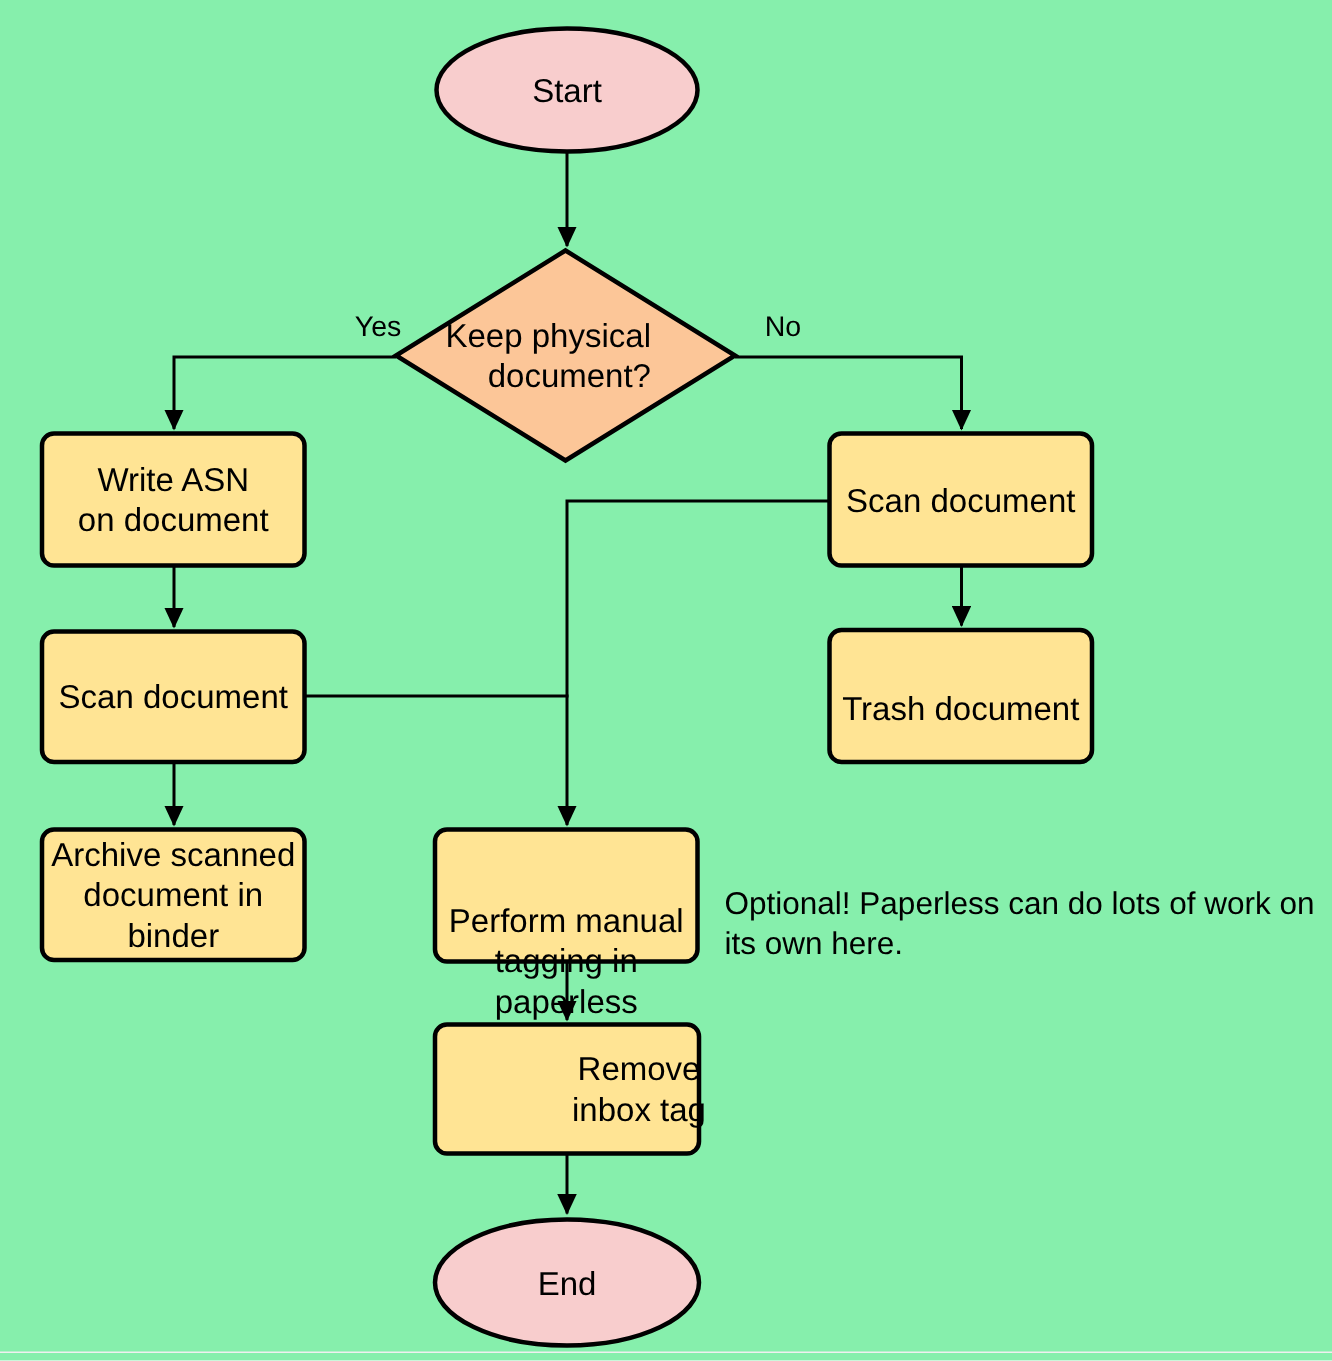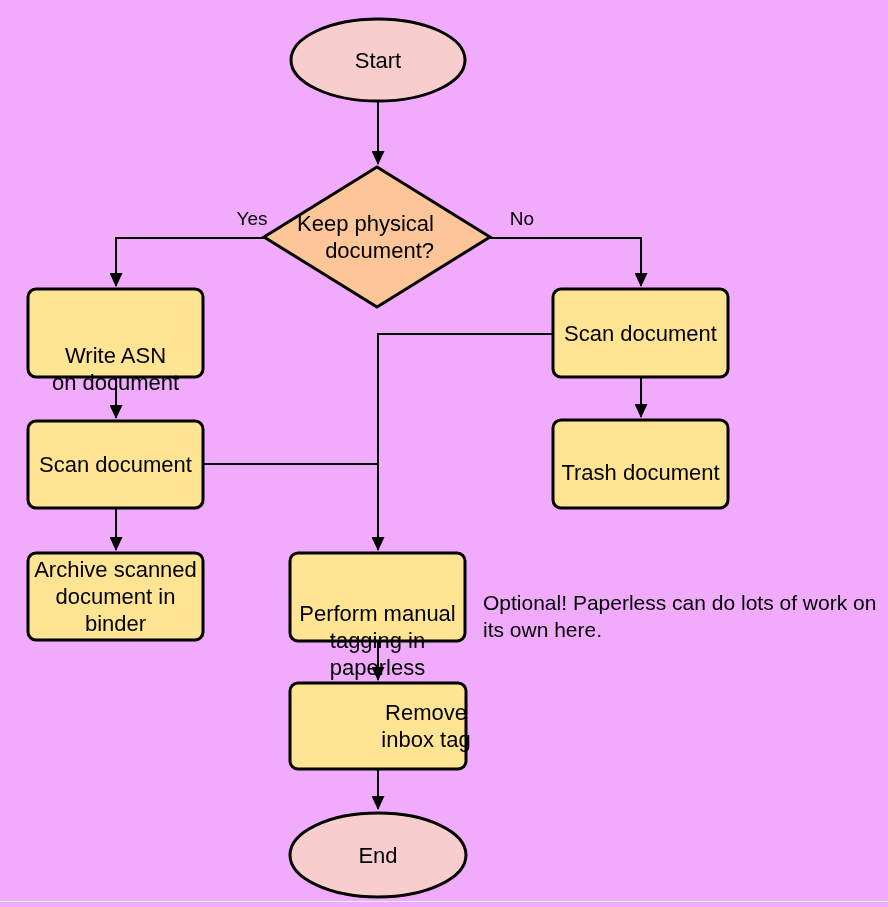--- a/index.html
+++ b/index.html
@@ -5,21 +5,21 @@
   html, body {
     margin: 0;
     padding: 0;
     background: #ffffff;
     font-family: "Liberation Sans", sans-serif;
   }
   .canvas {
     position: relative;
     width: 888px;
     height: 907px;
-    background: #f0abfc;
+    background: #86efac;
     overflow: hidden;
   }
   .edges-layer {
     position: absolute;
     left: 0;
     top: 0;
   }
   .edge {
     fill: none;
     stroke: #000000;
@@ -98,21 +98,21 @@
     <rect class="shape" x="290" y="553" width="175" height="88" rx="8" fill="#ffe494"></rect>
     <rect class="shape" x="290" y="683" width="176" height="86" rx="8" fill="#ffe494"></rect>
     <ellipse class="shape" cx="378" cy="855" rx="88" ry="42" fill="#f8cdcd"></ellipse>
   </svg>
 
   <div class="node-label" style="left:291px; top:19px; width:174px; height:82px;">Start</div>
 
   <div class="node-label" style="left:252px; top:167px; width:227px; height:140px;text-align:right;">Keep physical
 document?</div>
 
-  <div class="node-label" style="left:28px; top:289px; width:175px; height:88px;margin-top:36px;">Write ASN
+  <div class="node-label" style="left:28px; top:289px; width:175px; height:88px;">Write ASN
 on document</div>
 
   <div class="node-label" style="left:28px; top:421px; width:175px; height:87px;">Scan document</div>
 
   <div class="node-label" style="left:28px; top:553px; width:175px; height:87px;">Archive scanned
 document in
 binder</div>
 
   <div class="node-label" style="left:553px; top:289px; width:175px; height:88px;">Scan document</div>
 

